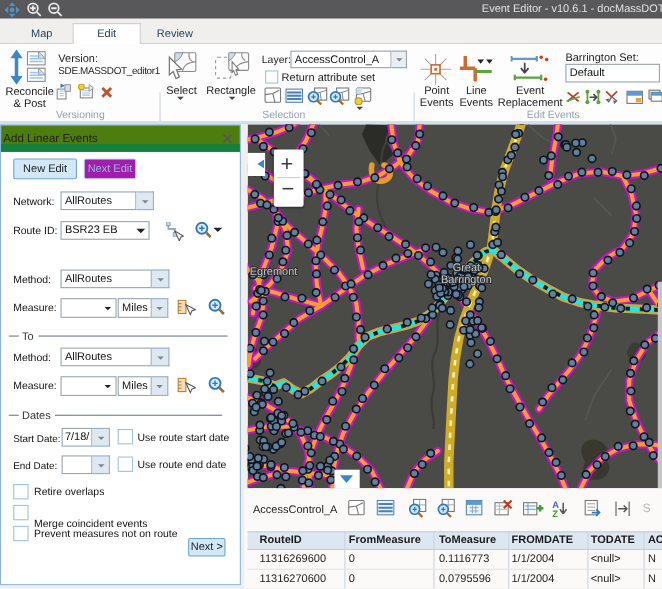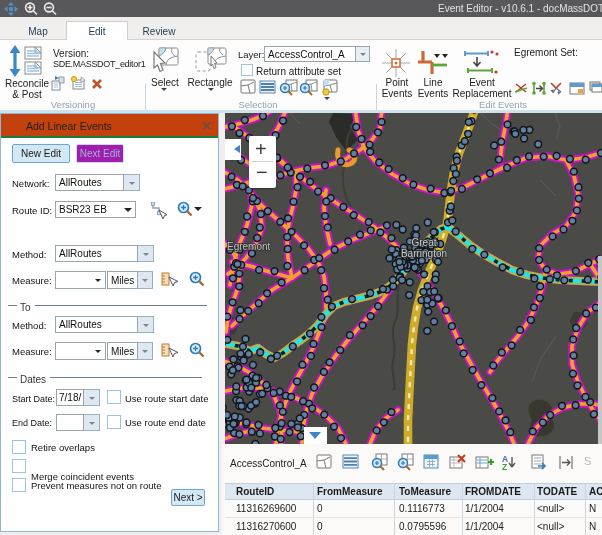--- a/index.html
+++ b/index.html
@@ -18,21 +18,21 @@
 .gsep{position:absolute;top:44px;height:62px;width:1px;background:#c8d4e0}
 .glabel{position:absolute;top:59px;font-size:9.5px;color:#93a1b1;width:120px;text-align:center}
 .rlabel{position:absolute;font-size:10px;color:#222;white-space:nowrap}
 .btext{position:absolute;font-size:10px;color:#222;text-align:center;line-height:11px}
 .combo{position:absolute;background:#fff;border:1px solid #9aa4ad;font-size:10px;color:#111;line-height:15px;padding-left:3px;white-space:nowrap;overflow:hidden}
 .dbtn{position:absolute;background:#e9eef3;border:1px solid #9aa4ad;border-left:none}
 .dbtn:after{content:"";position:absolute;left:50%;top:50%;margin:-1px 0 0 -3px;border:3.5px solid transparent;border-top-color:#7b8691}
 .cbx{position:absolute;width:12px;height:12px;background:#fff;border:1px solid #9cc3e2}
 
 #panel{position:absolute;left:0;top:113px;width:219px;height:419px;background:#fff;border:1px solid #8db6d9}
-#paneltitle{position:absolute;left:0;top:0;width:217px;height:24px;background:#c2410c;font-size:10.5px;color:#222;line-height:24px;padding-left:25px;border-bottom:2px solid #15803d}
+#paneltitle{position:absolute;left:0;top:0;width:217px;height:24px;background:#4d7c0f;font-size:10.5px;color:#222;line-height:24px;padding-left:2px;border-bottom:7px solid #15803d}
 .pbtn{position:absolute;border:1px solid #70a4cb;background:#d3e8f7;font-size:10px;color:#1a1a1a;text-align:center;border-radius:2px}
 .plabel{position:absolute;font-size:9.5px;color:#111;white-space:nowrap}
 .psep{position:absolute;font-size:10px;color:#333;white-space:nowrap}
 .psep .l{display:inline-block;vertical-align:middle;height:1px;background:#6b7b8c}
 
 #map{position:absolute;left:225px;top:113px;width:377px;height:331px;overflow:hidden}
 
 #tablearea{position:absolute;left:222px;top:444px;width:380px;height:91px;background:#fbfaf9}
 #thead{position:absolute;left:225px;top:483px;width:377px;height:17px;background:#dde7f1;border-top:1px solid #c3cedb;border-bottom:1px solid #c3cedb}
 .hcell{position:absolute;top:3px;font-size:10px;font-weight:bold;color:#1a1a1a;white-space:nowrap}
@@ -183,21 +183,22 @@
 <svg class="abs" style="left:464px;top:8px" width="36" height="26" viewBox="0 0 36 26">
   <path d="M1,3 V8 M1,5.5 H24 M24,3 V8" stroke="#5c9bd1" stroke-width="2" fill="none"></path>
   <circle cx="28" cy="4" r="1.6" fill="#cc3a1f"></circle>
         <circle cx="33" cy="6" r="1.6" fill="#cc3a1f"></circle>
   <path d="M13,9 V17 M9.5,14 L13,18 L16.5,14" stroke="#444" stroke-width="1.6" fill="none"></path>
   <path d="M4,20 V25 M4,22.5 H28 M28,20 V25" stroke="#5aa53c" stroke-width="2" fill="none"></path>
   <circle cx="32" cy="24" r="1.6" fill="#cc3a1f"></circle>
 </svg>
 <div class="btext" style="left:451px;top:37px;width:62px">Event<br>Replacement</div>
 
-<div class="rlabel" style="left:514px;top:7px;font-size:10px">Egremont Set:</div>
+<div class="rlabel" style="left:514px;top:7px;font-size:10px">Barrington Set:</div>
+<div class="combo" style="left:514px;top:18px;width:86px;height:17px">Default</div>
 <svg class="abs" style="left:514px;top:40px" width="88" height="16" viewBox="0 0 88 16">
   <g>
           <path d="M2,4 L12,12 M12,4 L2,12" stroke="#bf4022" stroke-width="1.6"></path>
           <path d="M1,12 L13,8" stroke="#5aa53c" stroke-width="1.4"></path>
         </g>
   <g stroke="#5aa53c" stroke-width="1.6">
           <path d="M20,3 V14 M30,3 V14"></path>
           <path d="M22,8.5 H28 M25.5,5.5 L28.5,8.5 L25.5,11.5" fill="none" stroke="#444" stroke-width="1.4"></path>
           <circle cx="20" cy="3.5" r="1.8" fill="#5aa53c" stroke="none"></circle>
           <circle cx="20" cy="13" r="1.8" fill="#5aa53c" stroke="none"></circle>

